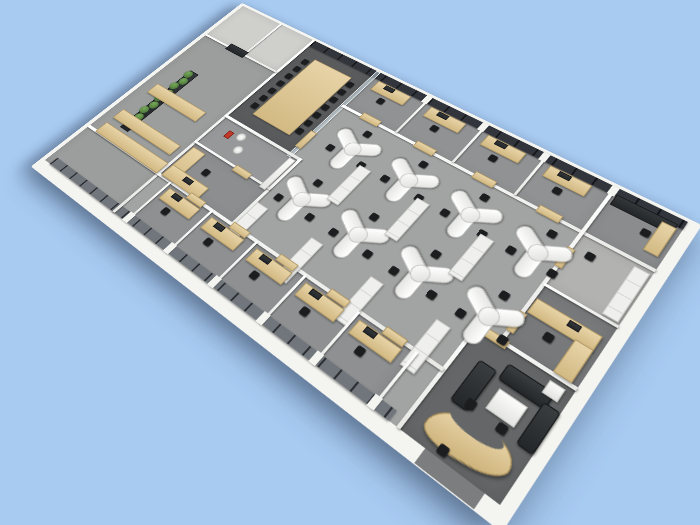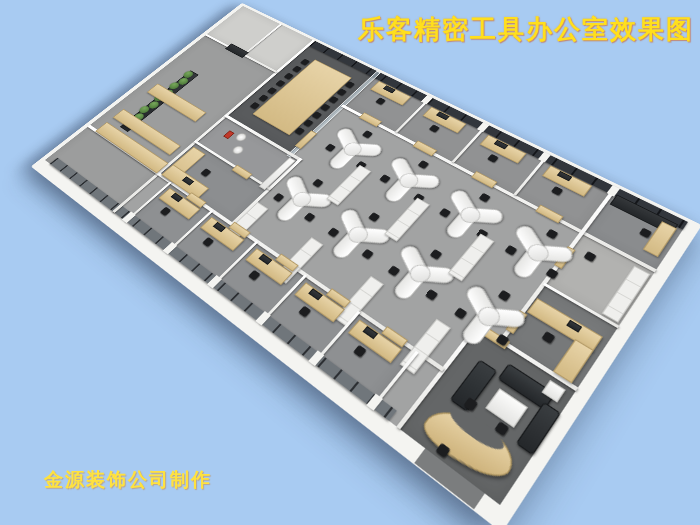--- a/index.html
+++ b/index.html
@@ -286,15 +286,13 @@
     <div class="sofa" style="left:604px;top:238px;width:14px;height:42px;"></div>
     <div class="white" style="left:568px;top:250px;width:26px;height:20px;"></div>
     <div class="white" style="left:598px;top:218px;width:13px;height:12px;"></div>
     <div class="kidney" style="left:534px;top:286px;"></div>
     <div class="kcut" style="left:546px;top:283px;"></div>
     <div class="chair" style="left:552px;top:272px;"></div>
     <div class="chair" style="left:584px;top:274px;"></div>
     <div class="chair" style="left:556px;top:318px;"></div>
   </div>
 
-  <div class="title">乐客精密工具办公室效果图</div>
-  <div class="credit">金源装饰公司制作</div>
 </div>
 
 </body></html>

